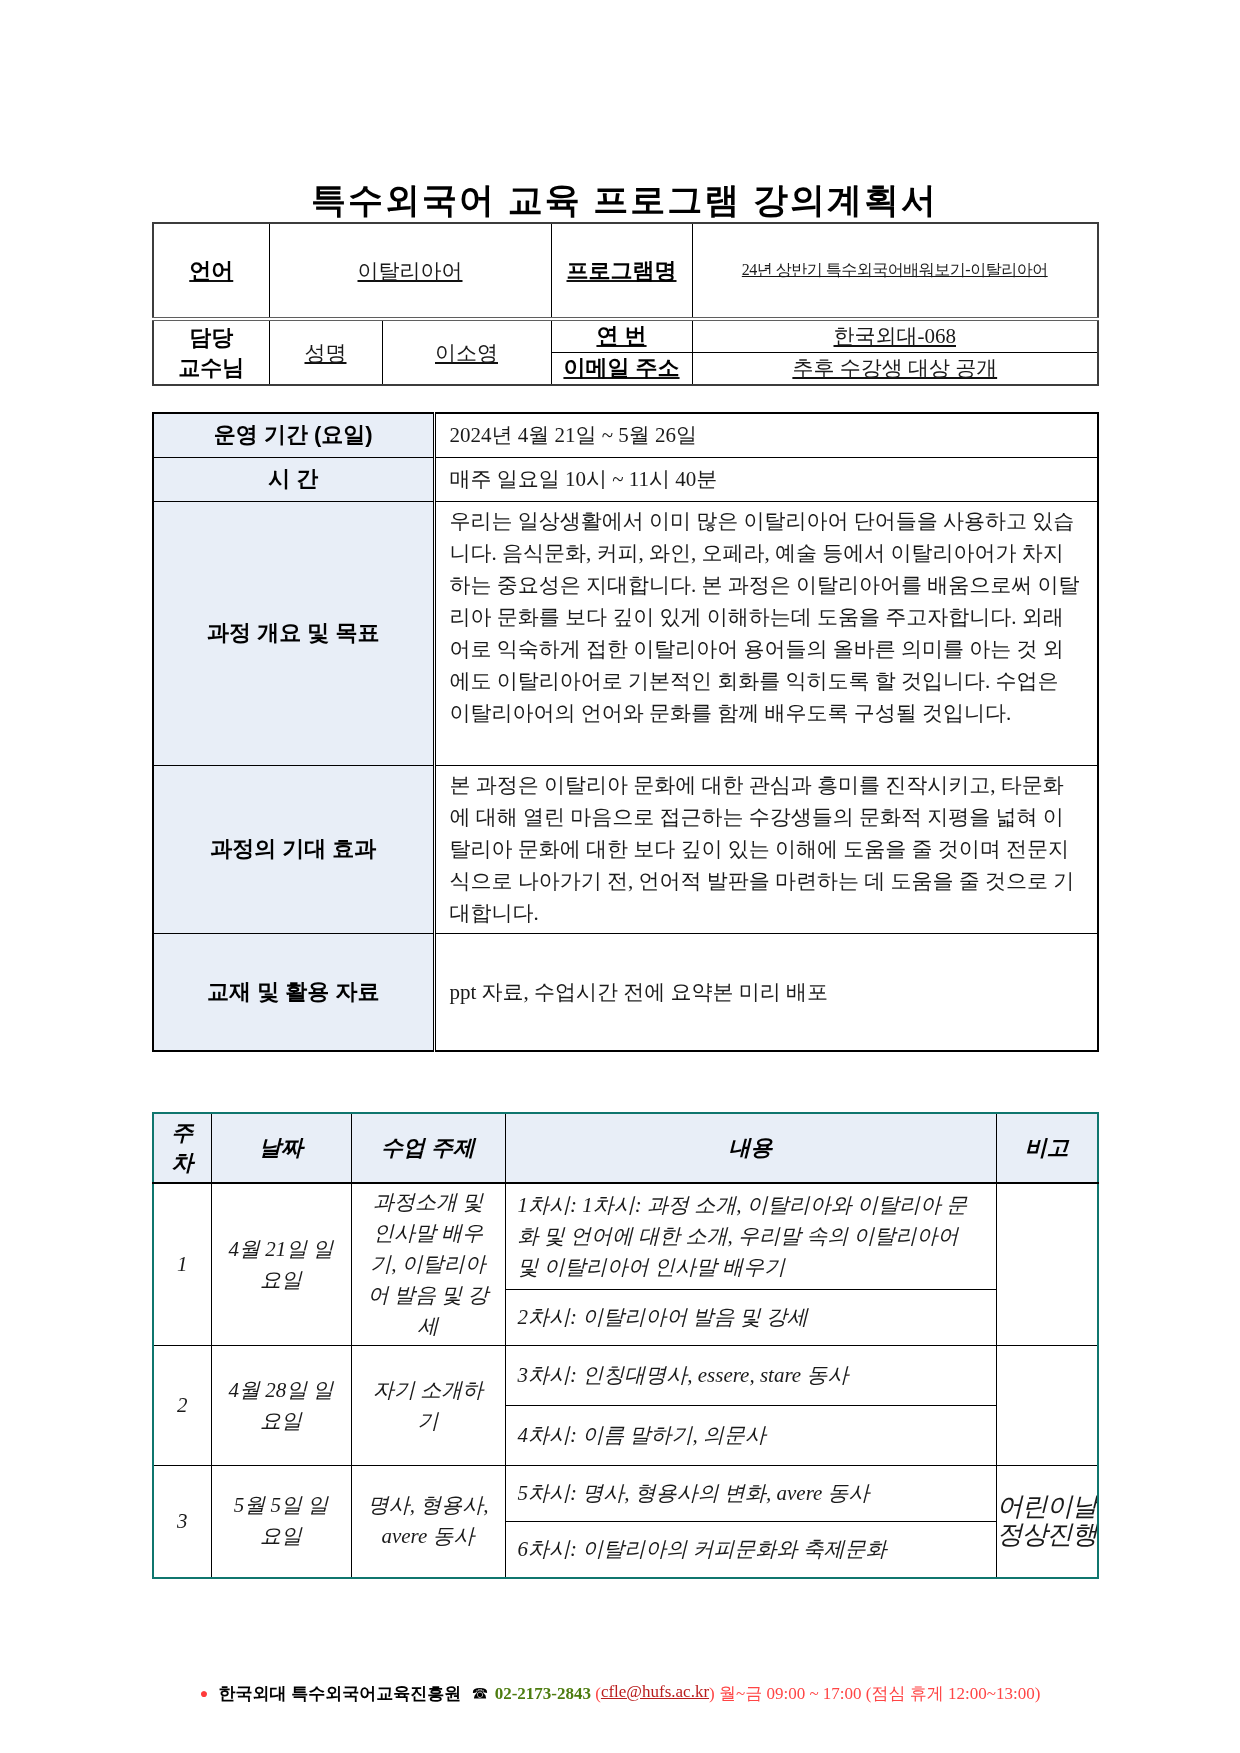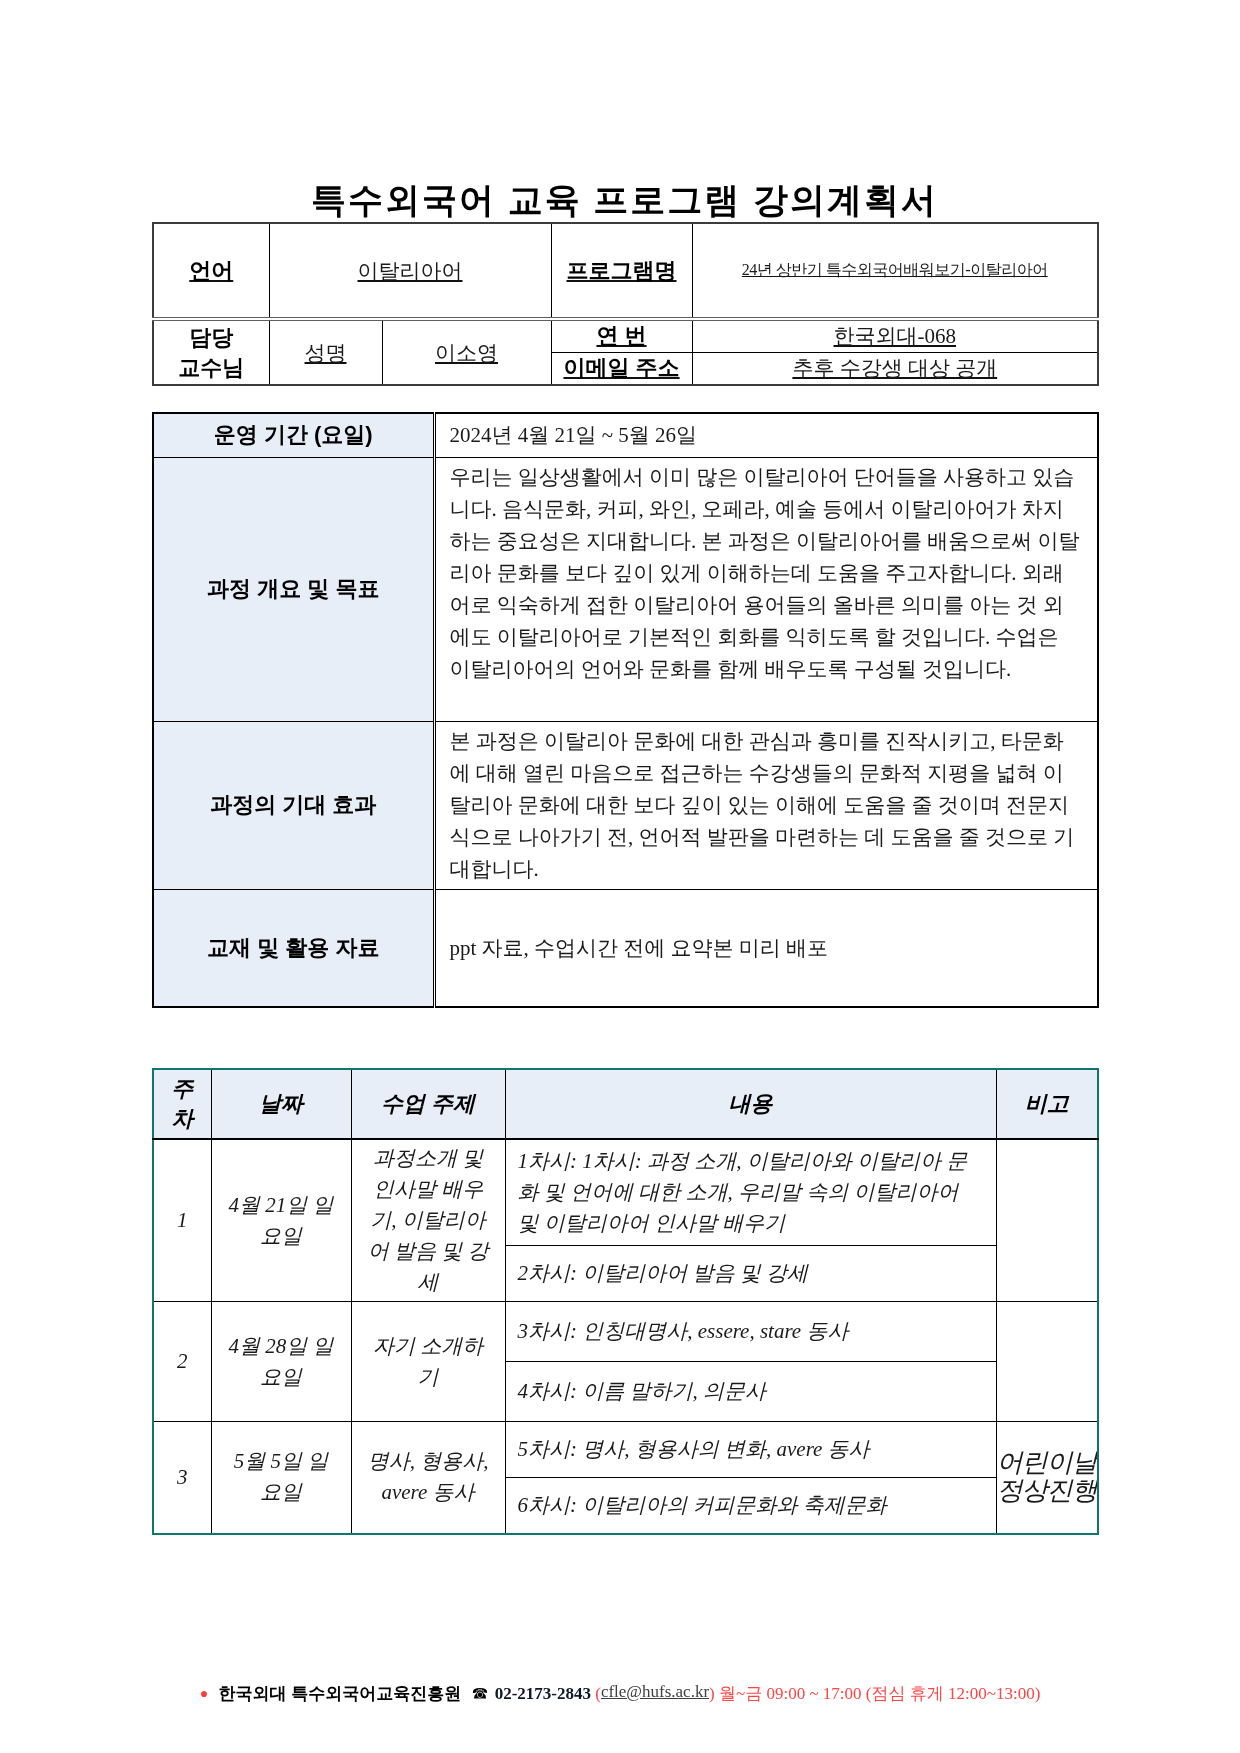--- a/index.html
+++ b/index.html
@@ -91,24 +91,24 @@
     font-size: 17px;
     white-space: nowrap;
   }
   .footer span { vertical-align: middle; }
   .f-bullet { color: #ff3b3b; font-size: 14px; margin-right: 6px; }
   .f-org {
     font-family: "Liberation Sans", "DejaVu Sans", sans-serif;
     font-weight: bold; color: #000;
   }
   .f-phone-icon { color: #000; margin: 0 2px 0 6px; }
-  .f-phone { font-weight: bold; color: #0f172a; }
+  .f-phone { font-weight: bold; color: #4d7c0f; }
   .f-red { color: #ff4545; }
   .f-email {
-    color: #404040;
+    color: #b91c1c;
     text-decoration: underline;
     font-family: "Liberation Serif", "DejaVu Serif", serif;
   }
 </style>
 </head>
 <body>
 
 <div class="content">
 
   <div class="doc-title">특수외국어 교육 프로그램 강의계획서</div>
@@ -144,20 +144,24 @@
 
   <table class="details-table">
     <colgroup>
       <col style="width:281px">
         <col style="width:664px">
     </colgroup>
     <tbody>
         <tr class="r-short">
       <td class="lbl">운영 기간 (요일)</td>
       <td class="dval">2024년 4월 21일 ~ 5월 26일</td>
+    </tr>
+    <tr class="r-short">
+      <td class="lbl">시 간</td>
+      <td class="dval">매주 일요일 10시 ~ 11시 40분</td>
     </tr>
     <tr>
       <td class="lbl">과정 개요 및 목표</td>
       <td class="dval para" style="height:264px">우리는 일상생활에서 이미 많은 이탈리아어 단어들을 사용하고 있습니다. 음식문화, 커피, 와인, 오페라, 예술 등에서 이탈리아어가 차지하는 중요성은 지대합니다. 본 과정은 이탈리아어를 배움으로써 이탈리아 문화를 보다 깊이 있게 이해하는데 도움을 주고자합니다. 외래어로 익숙하게 접한 이탈리아어 용어들의 올바른 의미를 아는 것 외에도 이탈리아어로 기본적인 회화를 익히도록 할 것입니다. 수업은 이탈리아어의 언어와 문화를 함께 배우도록 구성될 것입니다.</td>
     </tr>
     <tr>
       <td class="lbl">과정의 기대 효과</td>
       <td class="dval para" style="height:168px">본 과정은 이탈리아 문화에 대한 관심과 흥미를 진작시키고, 타문화에 대해 열린 마음으로 접근하는 수강생들의 문화적 지평을 넓혀 이탈리아 문화에 대한 보다 깊이 있는 이해에 도움을 줄 것이며 전문지식으로 나아가기 전, 언어적 발판을 마련하는 데 도움을 줄 것으로 기대합니다.</td>
     </tr>
     <tr class="r-material">

